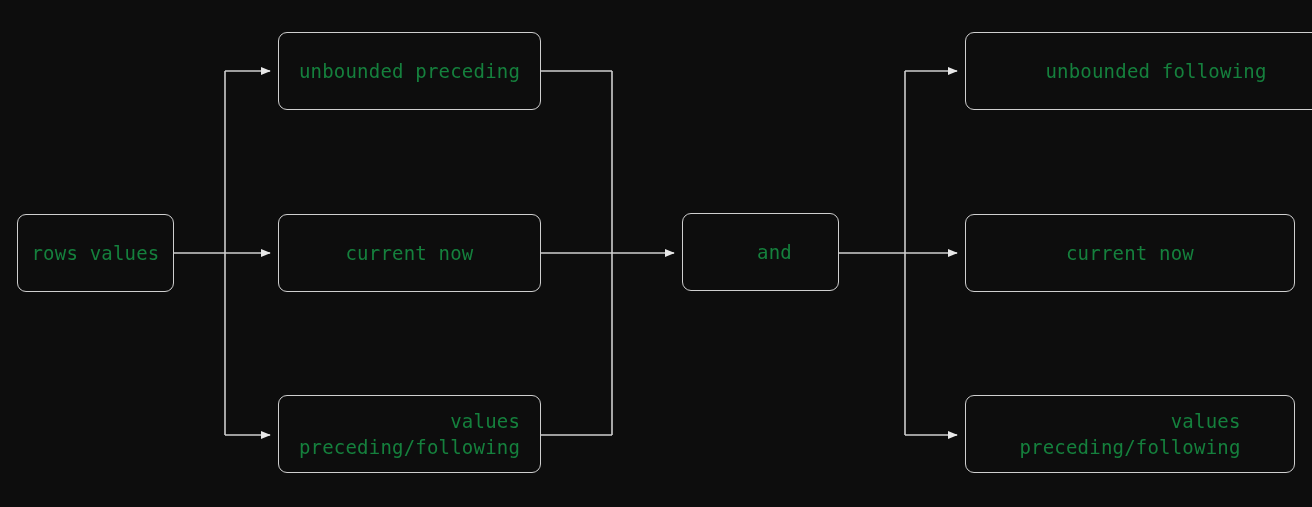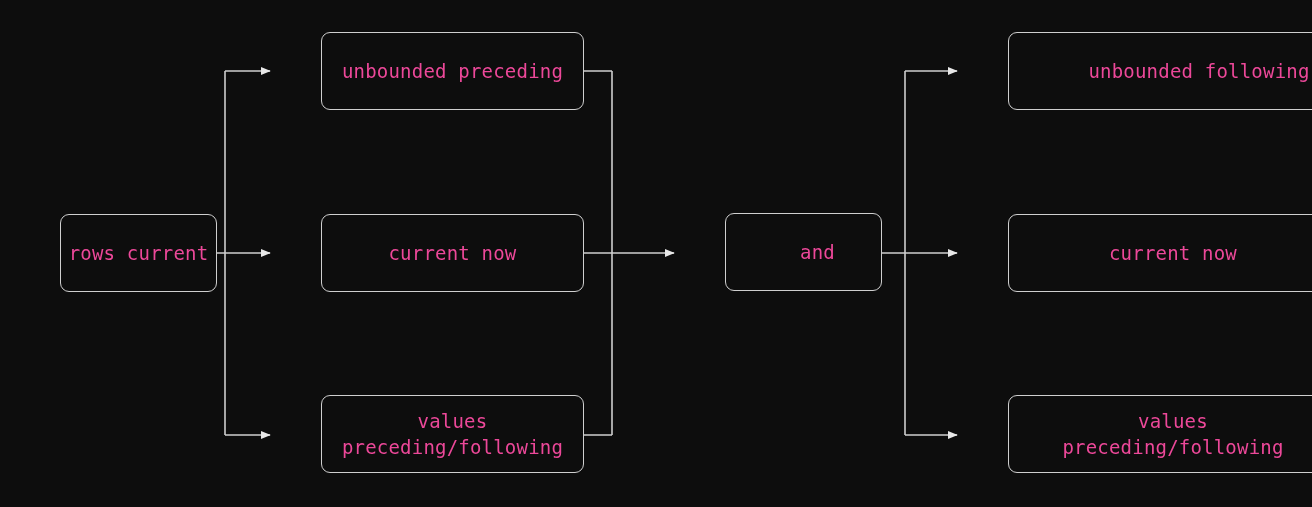--- a/index.html
+++ b/index.html
@@ -24,31 +24,30 @@
     width: 1312px;
     height: 507px;
     pointer-events: none;
   }
   .node {
     position: absolute;
     box-sizing: border-box;
     border: 1.4px solid #cfcfcf;
     border-radius: 9px;
     background: #0d0d0d;
-    color: #ec4899;
+    color: #15803d;
     display: flex;
     align-items: center;
     justify-content: center;
-    text-align: center;
+    text-align: right;
     font-family: "DejaVu Sans Mono", "Liberation Mono", monospace;
     font-size: 19px;
     line-height: 26px;
     letter-spacing: 0.2px;
     white-space: pre-line;
-    margin-left: 43px;
   }
   .n-rows      { left: 17px;  top: 214px; width: 157px; height: 78px; }
   .n-unb-prec  { left: 278px; top: 32px;  width: 263px; height: 78px; }
   .n-cur-l     { left: 278px; top: 214px; width: 263px; height: 78px; }
   .n-val-l     { left: 278px; top: 395px; width: 263px; height: 78px; }
   .n-and       { left: 682px; top: 213px; width: 157px; height: 78px; padding-left: 28px; }
   .n-unb-fol   { left: 965px; top: 32px;  width: 382px; height: 78px; }
   .n-cur-r     { left: 965px; top: 214px; width: 330px; height: 78px; }
   .n-val-r     { left: 965px; top: 395px; width: 330px; height: 78px; }
 </style>
@@ -82,21 +81,21 @@
       <path d="M839,253 L905,253"></path>
       <path d="M905,71 L905,435"></path>
 
       <path d="M905,71 L957,71" marker-end="url(#arrow)"></path>
       <path d="M905,253 L957,253" marker-end="url(#arrow)"></path>
       <path d="M905,435 L957,435" marker-end="url(#arrow)"></path>
     </g>
   </svg>
 
   <div class="node n-rows">
-    <span>rows current</span>
+    <span>rows values</span>
   </div>
 
   <div class="node n-unb-prec">
     <span>unbounded preceding</span>
   </div>
 
   <div class="node n-cur-l">
     <span>current now</span>
   </div>
 

